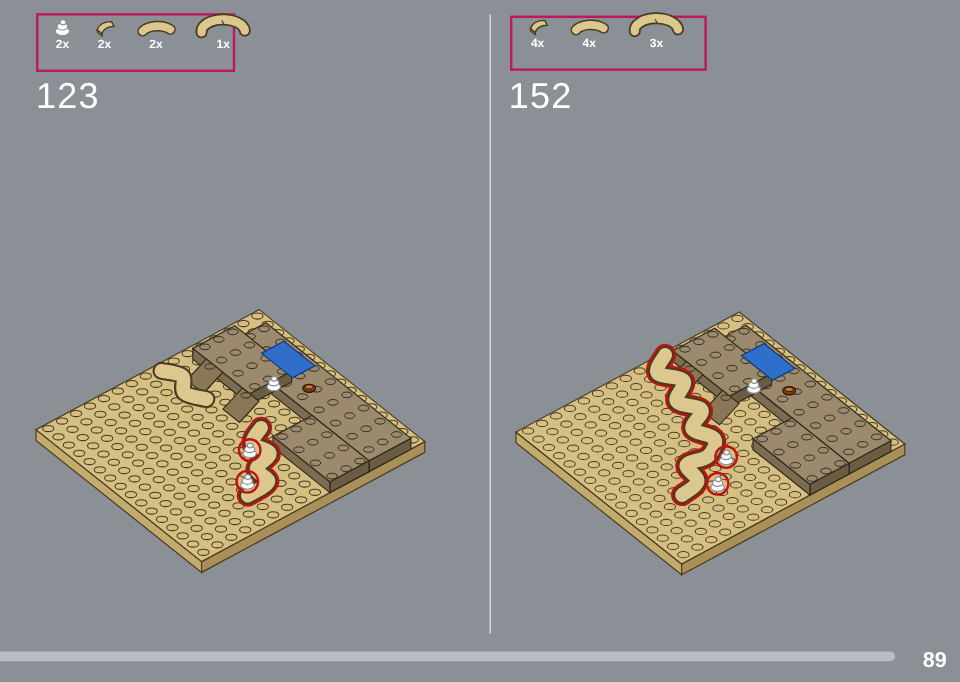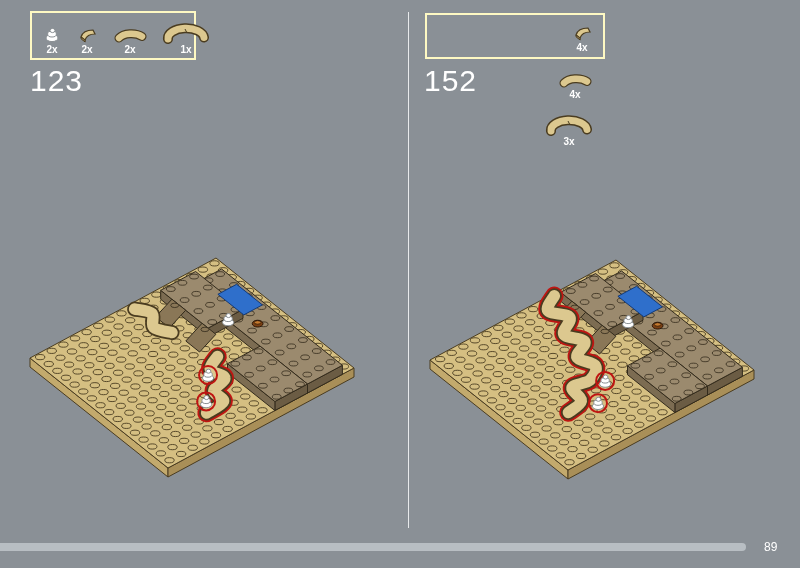--- a/index.html
+++ b/index.html
@@ -3,26 +3,26 @@
 <meta charset="utf-8">
 <style>
   html,body{margin:0;padding:0;}
   body{
     width:800px;height:568px;position:relative;overflow:hidden;
     background:#8a9096;
     font-family:"Liberation Sans", sans-serif;
   }
   .parts-box{
     position:absolute;box-sizing:border-box;
-    border:2px solid #fef9c3;
+    border:2px solid #be185d;
     display:flex;align-items:flex-end;
-    padding:5px 10px 3px 10px;gap:14px;
+    padding:5px 10px 15px 10px;gap:14px;
   }
   #parts-box-123{left:30px;top:11px;width:166px;height:49px;}
-  #parts-box-124{left:425px;top:13px;width:180px;height:46px;flex-direction:column;}
+  #parts-box-124{left:425px;top:13px;width:164px;height:46px;}
   .part{display:flex;flex-direction:column;align-items:center;}
   .part-count{color:#ffffff;font-size:10px;font-weight:600;margin-top:1px;line-height:1;}
   .part-icon{display:block;}
   .step-number{
     position:absolute;color:#ffffff;font-size:30px;font-weight:300;
     letter-spacing:1px;line-height:1;
   }
   #step-number-123{left:30px;top:66px;}
   #step-number-124{left:424px;top:66px;}
   .panel-divider{
@@ -31,21 +31,21 @@
   }
   .build{position:absolute;}
   #build-123{left:16px;top:234px;width:356px;height:252px;}
   #build-124{left:416px;top:236px;width:356px;height:252px;}
   .progress-bar{
     position:absolute;left:0;top:543px;width:746px;height:8px;
     background:#b8bec3;border-radius:0 4px 4px 0;
   }
   .page-number{
     position:absolute;left:764px;top:540px;width:30px;
-    color:#ffffff;font-size:12px;font-weight:400;text-align:left;
+    color:#ffffff;font-size:18px;font-weight:700;text-align:center;
   }
 </style>
 </head>
 <body>
 
 <div class="parts-box" id="parts-box-123">
   <div class="part">
     <svg class="part-icon" width="20" height="22" viewBox="0 0 20 22">
         <ellipse cx="10" cy="16" rx="6" ry="3.6" fill="#ffffff" stroke="#8a9094" stroke-width="1"></ellipse>
         <ellipse cx="10" cy="12" rx="4.4" ry="3" fill="#ffffff" stroke="#8a9094" stroke-width="1"></ellipse>

